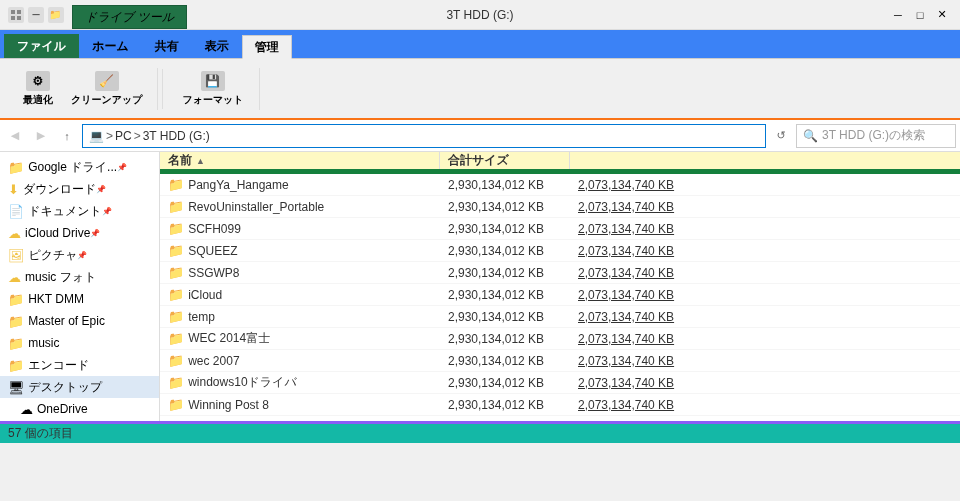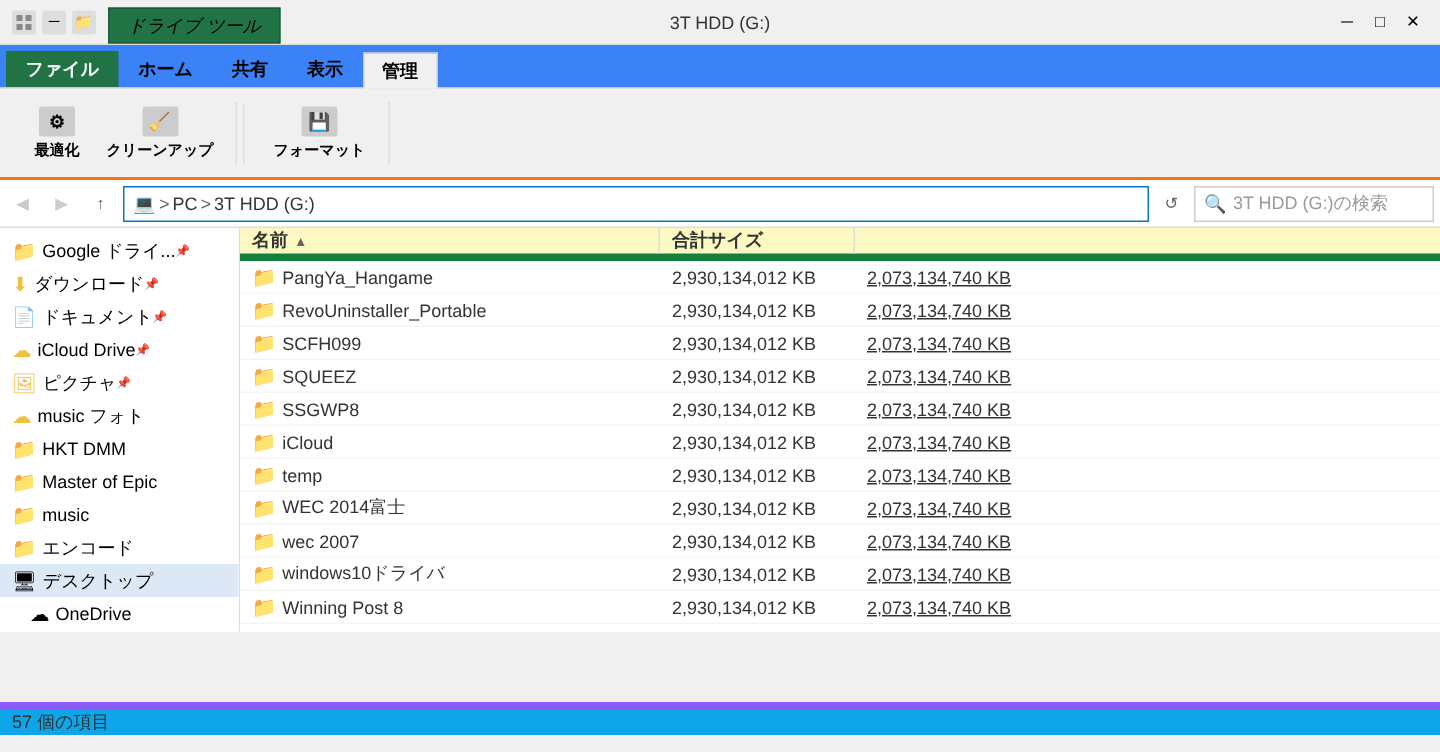--- a/index.html
+++ b/index.html
@@ -226,28 +226,27 @@
       overflow: hidden;
       white-space: nowrap;
     }
     .file-cell.name { width: 280px; gap: 4px; }
     .file-cell.size { width: 130px; text-align: center; }
     .file-cell.free { width: 130px; text-decoration: underline; }
 
     
     .statusbar {
       height: 22px;
-      background: #0ea5e9;
-      border-top: 5px solid #8b5cf6;
+      background: #14b8a6;
+      border-top: 3px solid #8b5cf6;
       display: flex;
       align-items: center;
       padding: 0 8px;
       font-size: 12px;
       color: #333;
-      margin-top: 47px;
     }
 
     
     ::-webkit-scrollbar { width: 14px; }
     ::-webkit-scrollbar-track { background: #f0f0f0; }
     ::-webkit-scrollbar-thumb { background: #c0c0c0; border: 2px solid #f0f0f0; }
 
     .divider-line {
       width: 1px;
       height: 40px;

